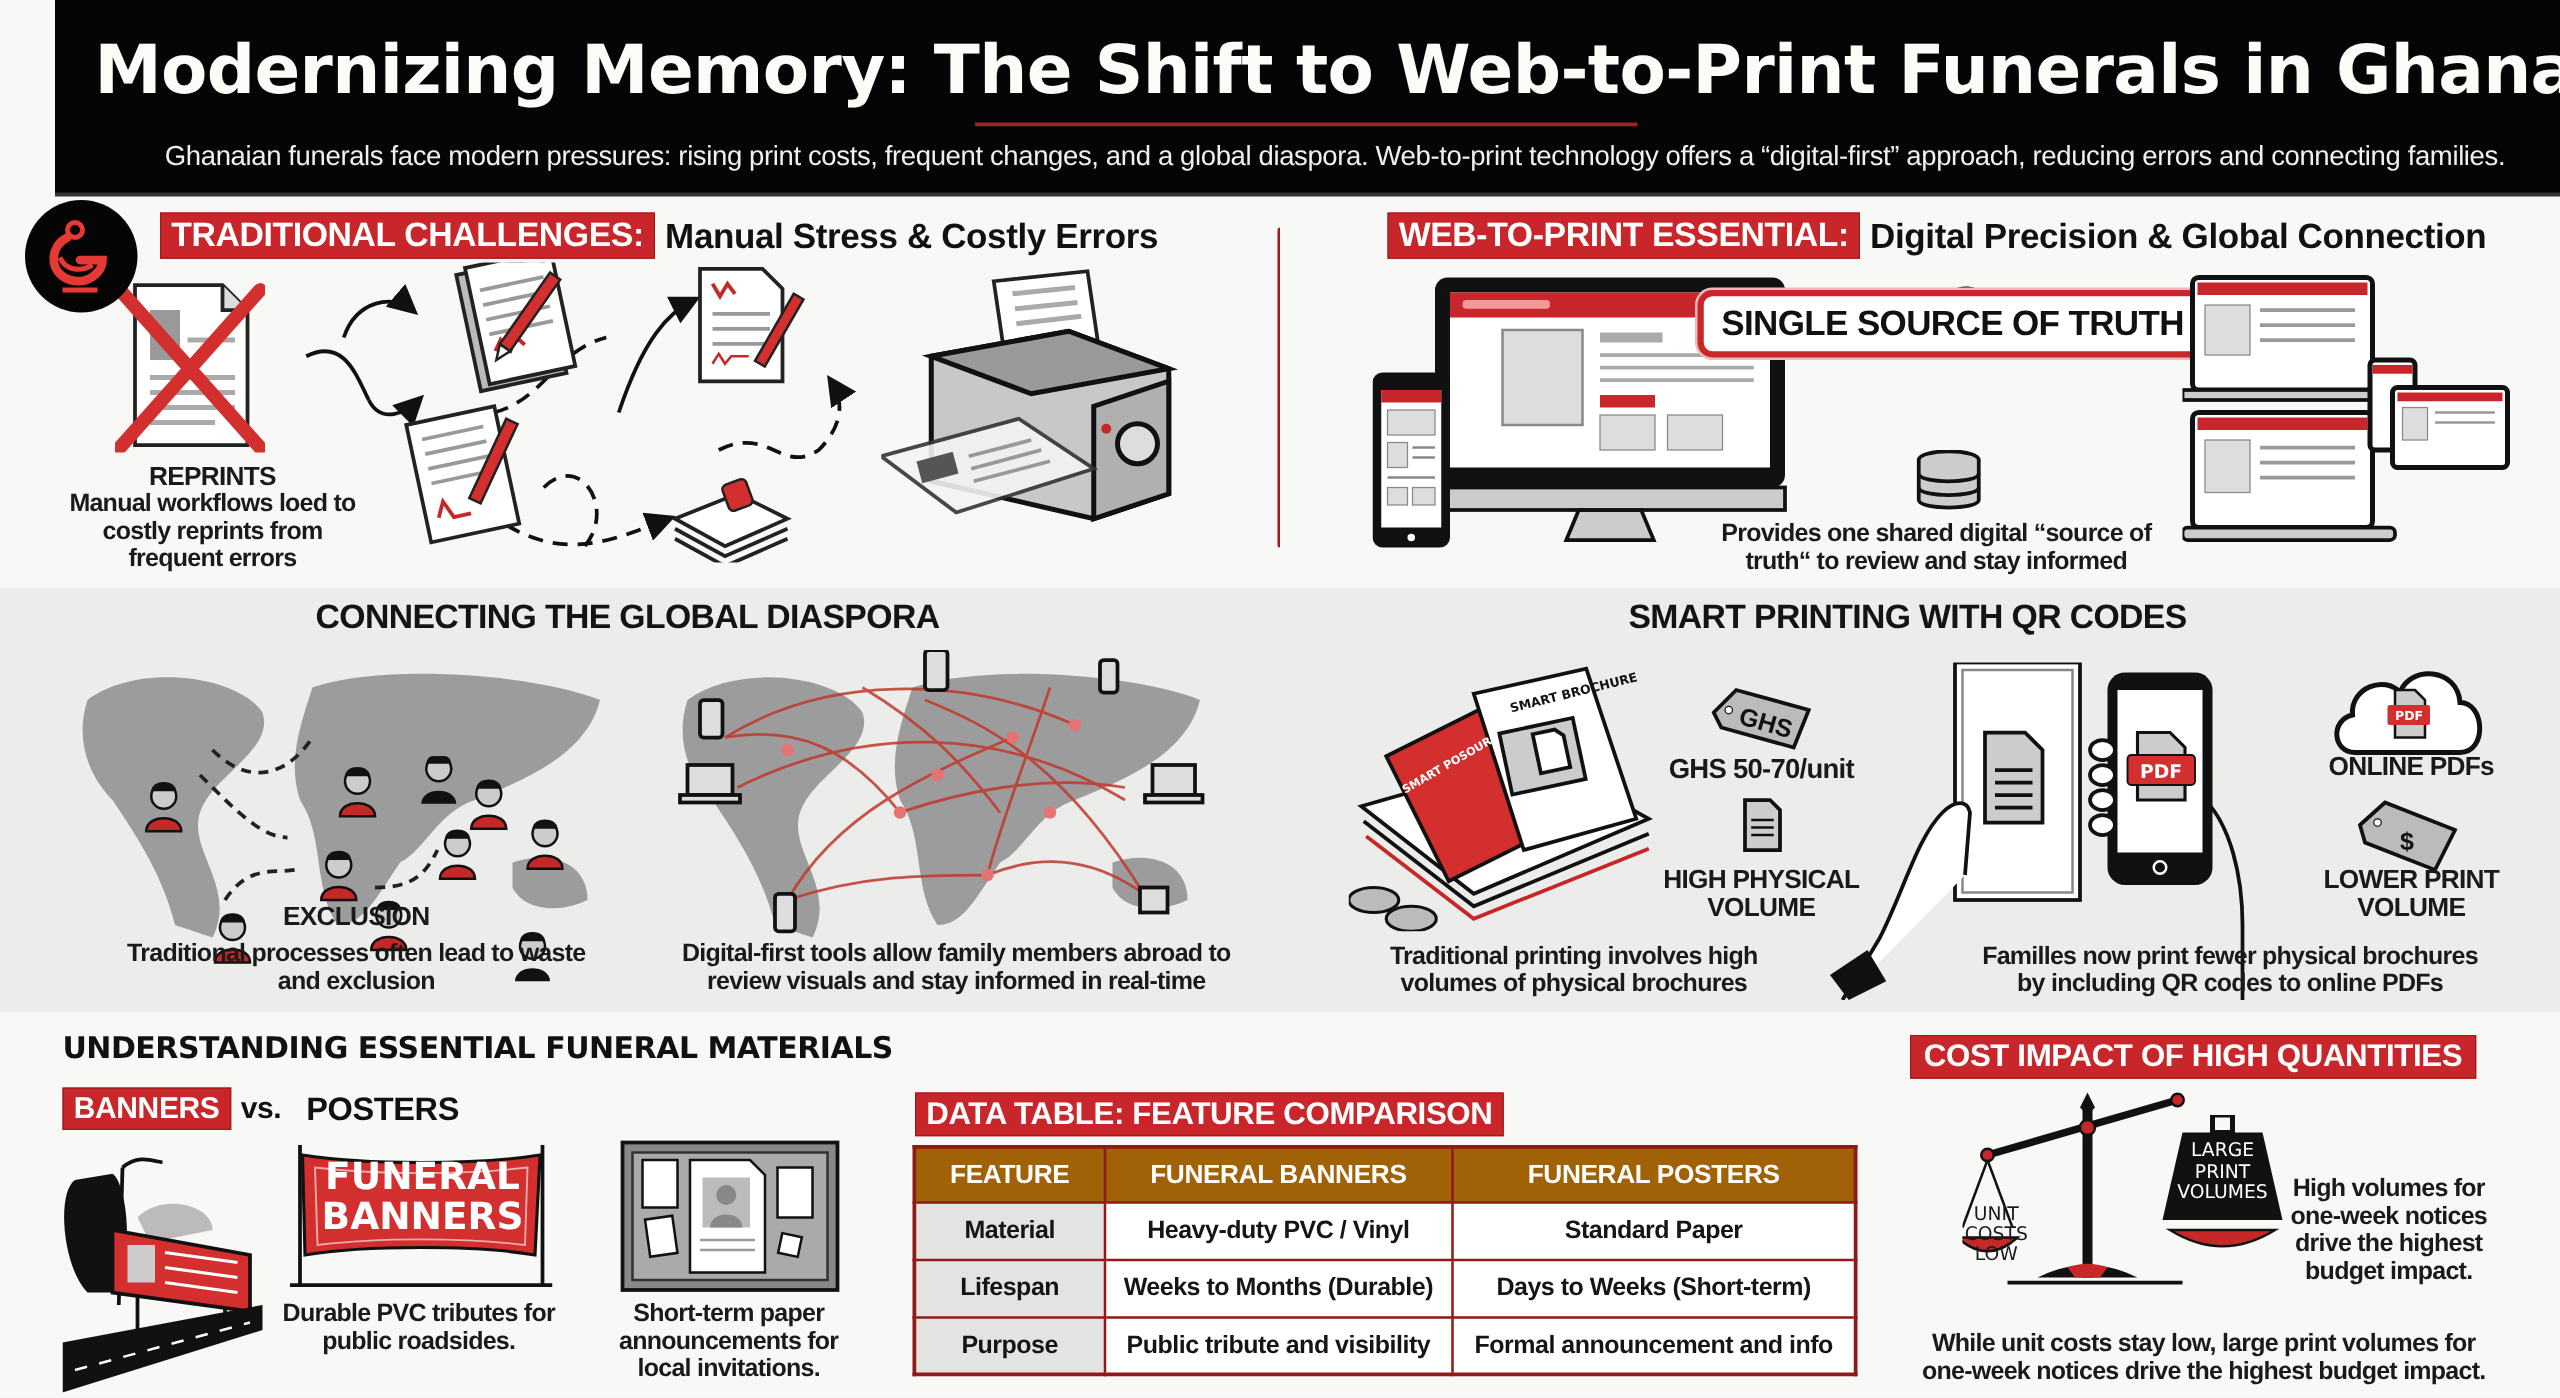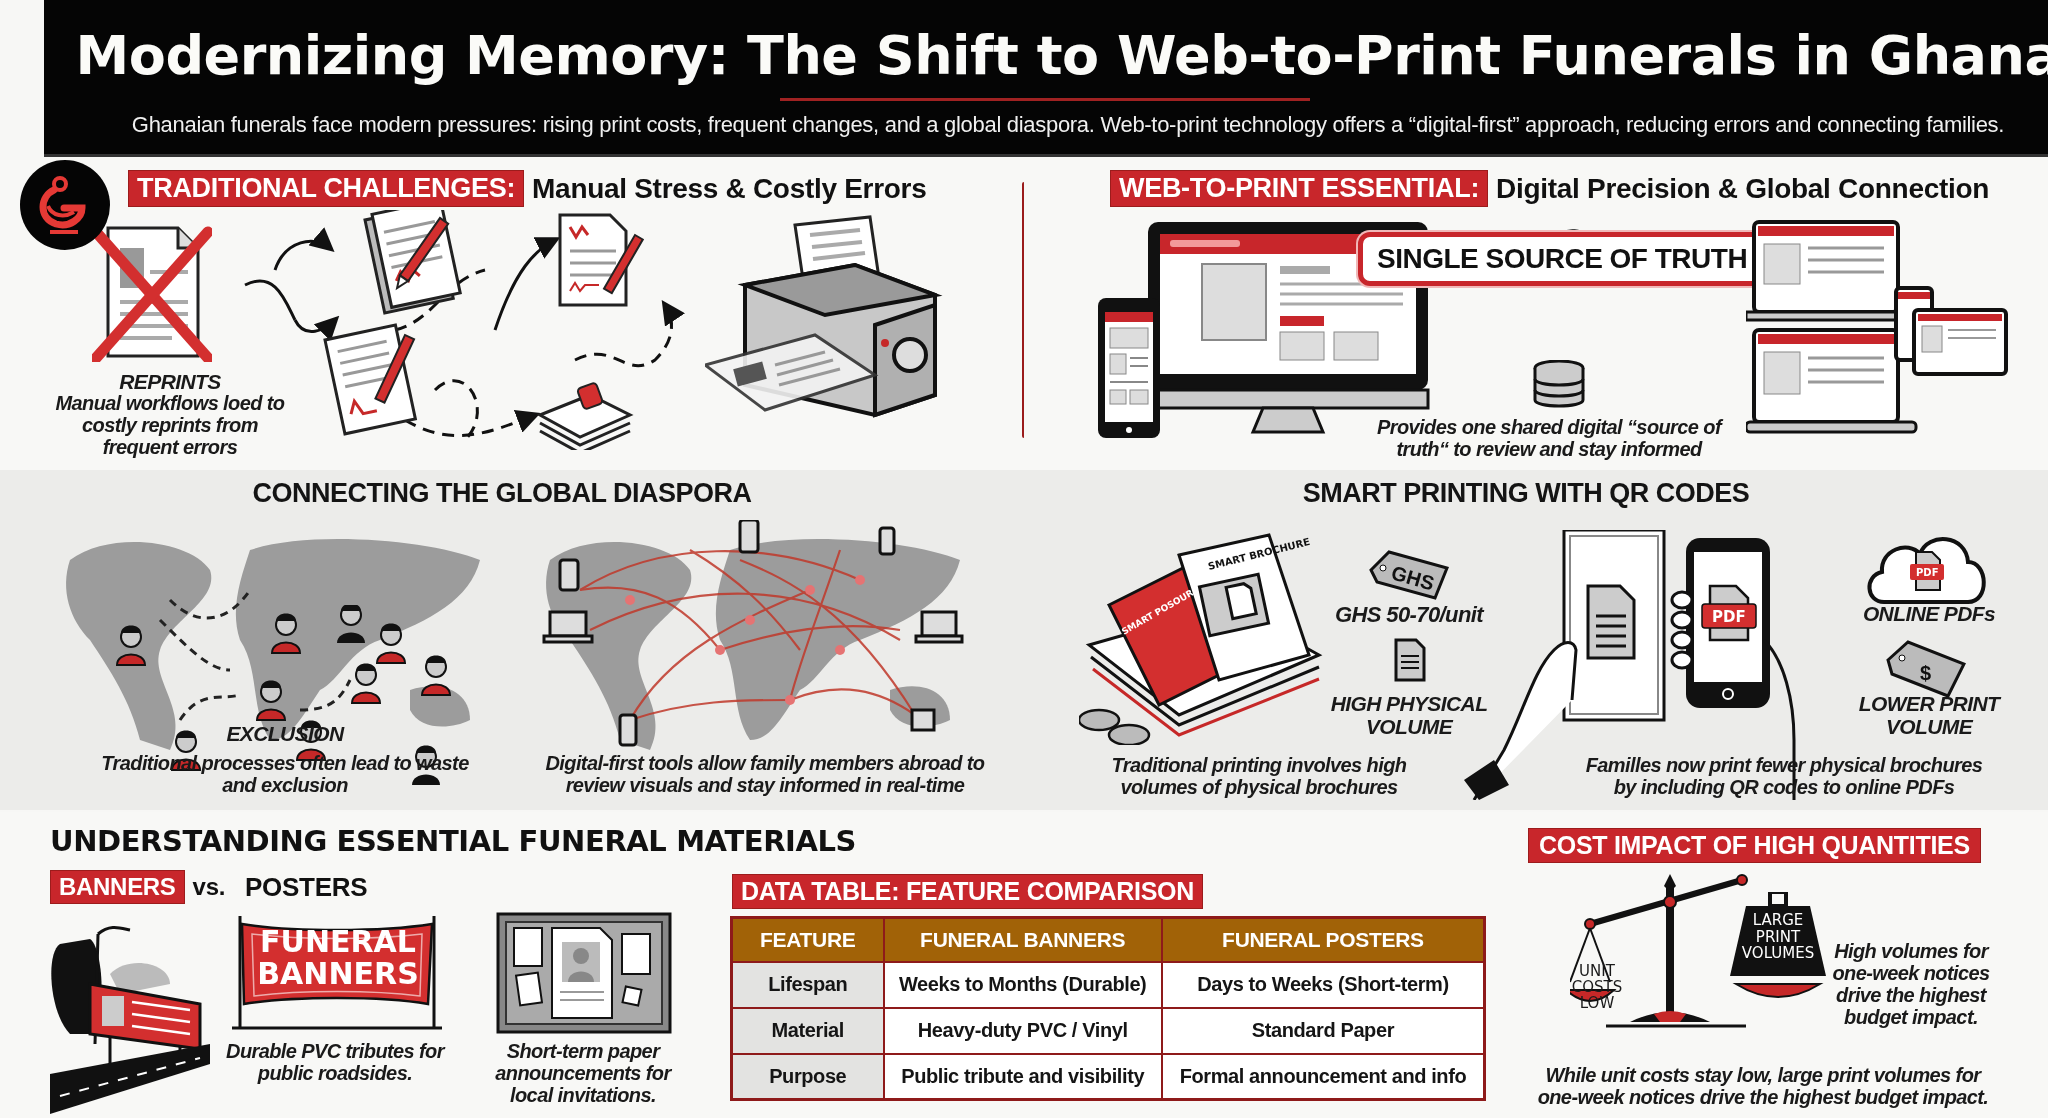--- a/index.html
+++ b/index.html
@@ -20,21 +20,21 @@
   .sec-mid-right { left: 1024px; top: 470px; width: 1024px; height: 340px; background: #ececea; }
   .sec-bottom { left: 0; top: 812px; width: 2048px; height: 306px; background: #f8f8f6; }
 
   .vdivider { position: absolute; width: 4px; background: #9b1c1c; border-radius: 2px; }
 
   .pill-head { position: absolute; display: flex; align-items: center; font-family: "Liberation Sans", sans-serif; font-weight: bold; }
   .pill { background: #c8262b; color: #fff; padding: 2px 8px; font-size: 27px; letter-spacing: -0.3px; border: 1px solid #9c1c1c; }
   .pill-tail { color: #111; font-size: 28px; margin-left: 8px; letter-spacing: -0.3px; }
 
   .caption { position: absolute; text-align: center; font-family: "Liberation Sans", sans-serif; font-weight: bold; color: #1a1a1a; line-height: 1.1; }
-  .caption.tight { letter-spacing: -0.6px; font-style: italic; }
+  .caption.tight { letter-spacing: -0.6px; }
   .h-caption { font-size: 21px; }
   .b-caption { font-size: 20px; }
 
   .sec-heading { position: absolute; width: 100%; text-align: center; font-weight: bold; font-size: 27px; letter-spacing: -0.5px; color: #141414; }
 
   .box-label { position: absolute; background: #fff; border: 5px solid #c8262b; border-radius: 12px; padding: 6px 14px; font-weight: bold; font-size: 28px; letter-spacing: -0.5px; color: #111; box-shadow: 0 0 0 2px #f0b8b8; }
 
   table.cmp { position: absolute; left: 730px; top: 916px; width: 756px; border-collapse: collapse; border: 3px solid #8e1a1a; font-family: "Liberation Sans", sans-serif; }
   table.cmp th { background: #a16207; color: #fff; font-size: 21px; font-weight: bold; height: 44px; border: 2px solid #8e1a1a; letter-spacing: -0.3px; }
   table.cmp td { height: 46px; text-align: center; font-size: 20px; font-weight: bold; border: 2px solid #8e1a1a; background: #fff; color: #151515; letter-spacing: -0.4px; }
@@ -462,21 +462,21 @@
     </svg>
   </div>
   <div class="caption h-caption tight" style="left:820px; top:222px; width:170px;">
     <div>LOWER PRINT</div>
     <div>VOLUME</div>
   </div>
   <div class="caption b-caption tight" style="left:555px; top:284px; width:410px;">Familles now print fewer physical brochures by including QR codes to online PDFs</div>
 </div>
 
 <div class="section sec-bottom">
-  <div style="position:absolute; left:50px; top:12px; font-weight:bold; font-size:29px; letter-spacing:-0.4px; color:#111; font-family:'DejaVu Sans', sans-serif;">UNDERSTANDING ESSENTIAL FUNERAL MATERIALS</div>
+  <div style="position:absolute; left:50px; top:12px; font-weight:bold; font-size:24px; letter-spacing:-0.4px; color:#111; font-family:'DejaVu Sans', sans-serif;">UNDERSTANDING ESSENTIAL FUNERAL MATERIALS</div>
 
   <div class="pill-head" style="left:50px; top:58px;">
     <span class="pill" style="font-size:24px;">BANNERS</span>
     <span class="pill-tail" style="font-size:24px; margin-left:8px;">vs.</span>
     <span class="pill-tail" style="font-size:26px; margin-left:20px;">POSTERS</span>
   </div>
 
   <div style="position:absolute; left:50px; top:112px;">
     <svg width="170" height="190" viewBox="0 0 170 190">
       <path d="M10 20 C-5 30 0 90 20 110 L40 110 C60 80 50 20 40 15 Z" fill="#111"></path>
@@ -582,28 +582,28 @@
 <table class="cmp">
   <thead>
     <tr>
       <th>FEATURE</th>
       <th>FUNERAL BANNERS</th>
       <th>FUNERAL POSTERS</th>
     </tr>
   </thead>
   <tbody>
     <tr>
+      <td class="rowhead">Material</td>
+      <td>Heavy-duty PVC / Vinyl</td>
+      <td>Standard Paper</td>
+    </tr>
+    <tr>
       <td class="rowhead">Lifespan</td>
       <td>Weeks to Months (Durable)</td>
       <td>Days to Weeks (Short-term)</td>
-    </tr>
-    <tr>
-      <td class="rowhead">Material</td>
-      <td>Heavy-duty PVC / Vinyl</td>
-      <td>Standard Paper</td>
     </tr>
     <tr>
       <td class="rowhead">Purpose</td>
       <td>Public tribute and visibility</td>
       <td>Formal announcement and info</td>
     </tr>
   </tbody>
 </table>
 
 </body></html>

